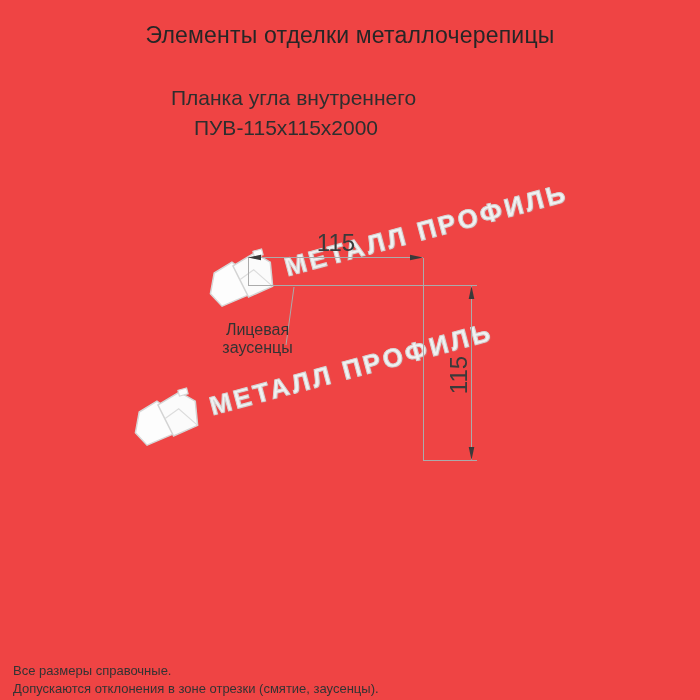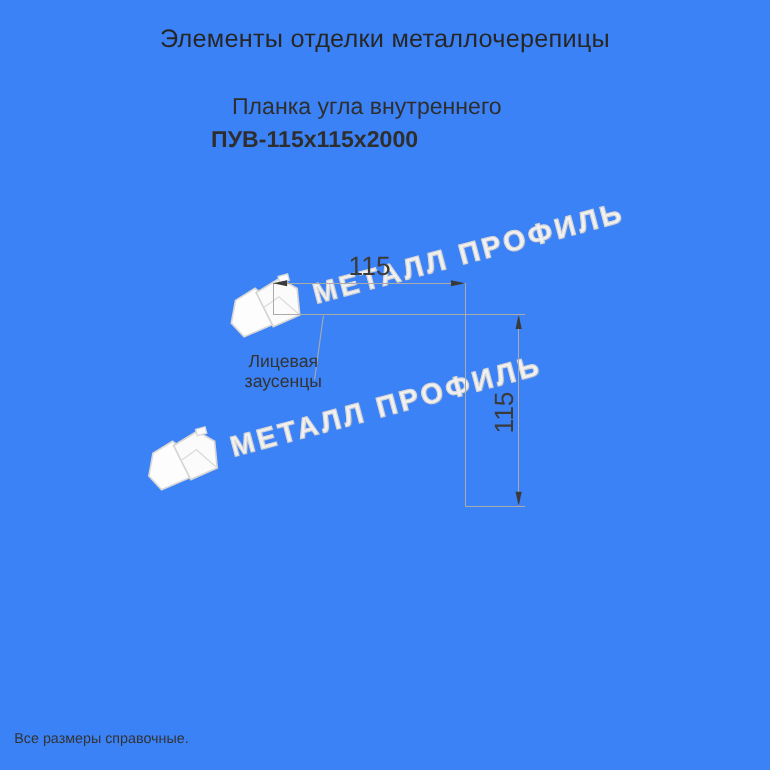--- a/index.html
+++ b/index.html
@@ -1,37 +1,37 @@
 <!DOCTYPE html>
 <html><head>
 <meta charset="utf-8">
 <style>
   html,body{margin:0;padding:0;background:#ffffff;}
   .page{
     position:relative;
     width:700px;height:700px;
-    background:#3b82f6;
+    background:#ef4444;
     overflow:hidden;
     font-family:"Liberation Sans", sans-serif;
   }
   
   .title{
     position:absolute;top:22px;left:0;width:700px;
     text-align:center;
     font-size:23px;color:#262626;letter-spacing:0.2px;
   }
   .subtitle{
     position:absolute;top:86px;left:0;width:587px;
     text-align:center;
-    font-size:21px;color:#2e2e2e;margin-left:40px;
+    font-size:21px;color:#2e2e2e;
   }
   .model{
     position:absolute;top:116px;left:0;width:572px;
     text-align:center;
-    font-size:21px;color:#2e2e2e;font-weight:bold;
+    font-size:21px;color:#2e2e2e;
   }
   
   .watermark{
     position:absolute;
     display:flex;align-items:center;gap:7px;
     transform:rotate(-15deg);
     transform-origin:0 50%;
     white-space:nowrap;
     pointer-events:none;
   }
@@ -128,15 +128,16 @@
   <div class="dim-top">115</div>
   <div class="dim-right">115</div>
 
   <div class="face-label">
     <div>Лицевая</div>
     <div>заусенцы</div>
   </div>
 
   <div class="footer">
     <div>Все размеры справочные.</div>
+    <div>Допускаются отклонения в зоне отрезки (смятие, заусенцы).</div>
   </div>
 
 </div>
 
 </body></html>

